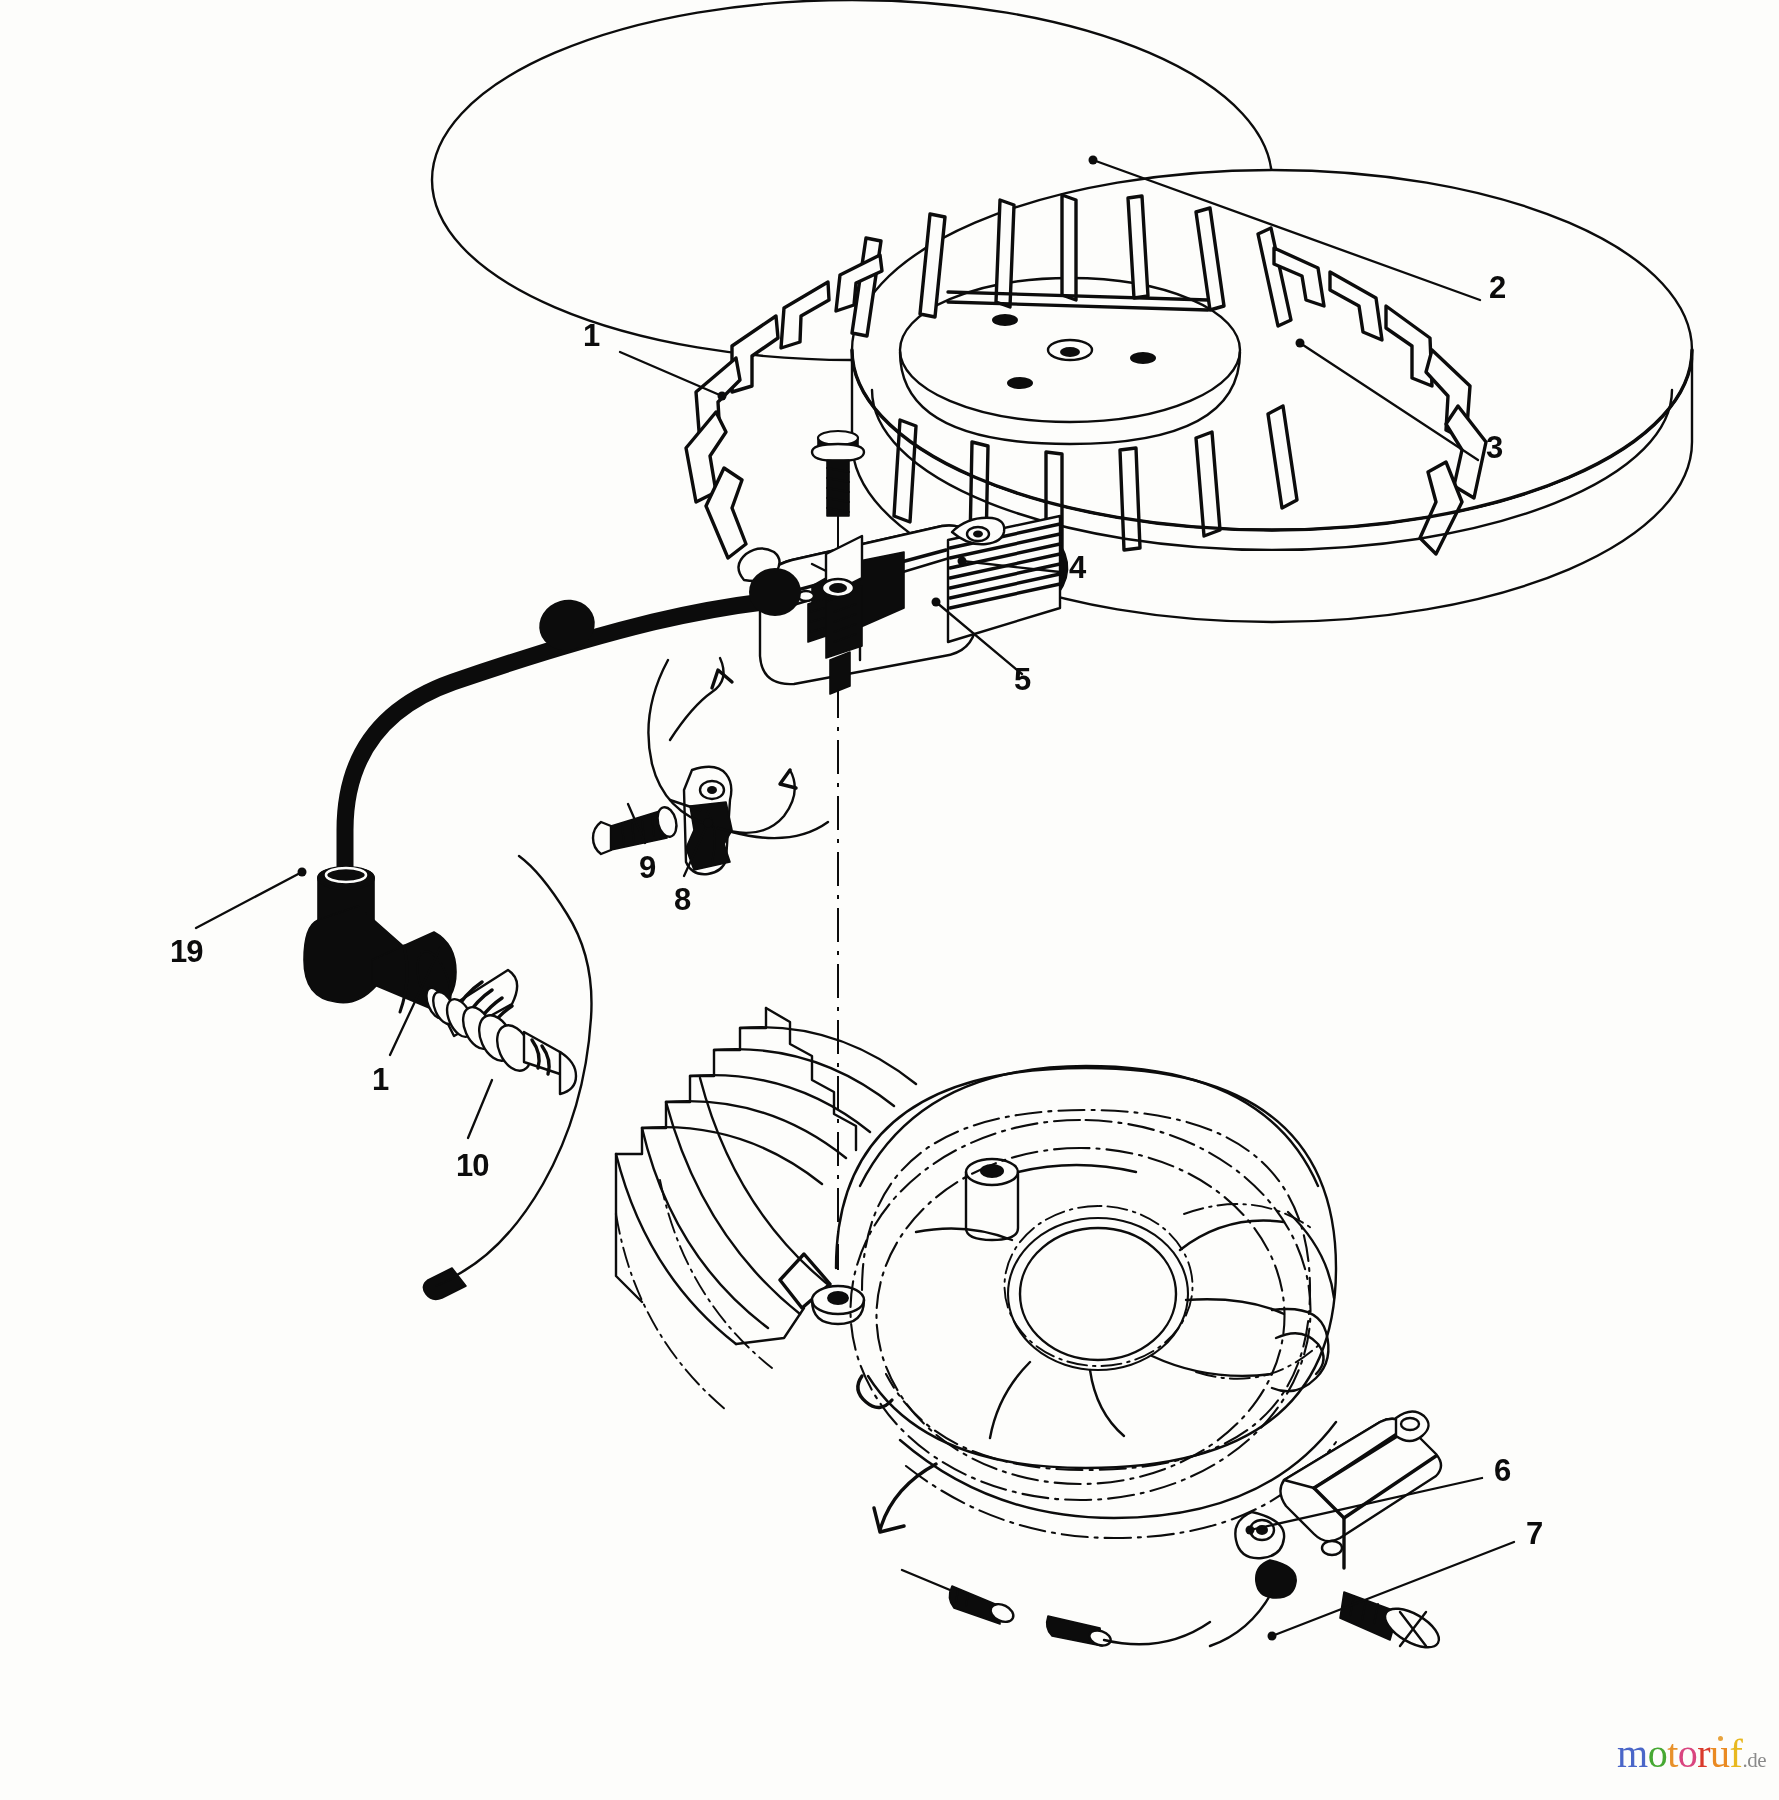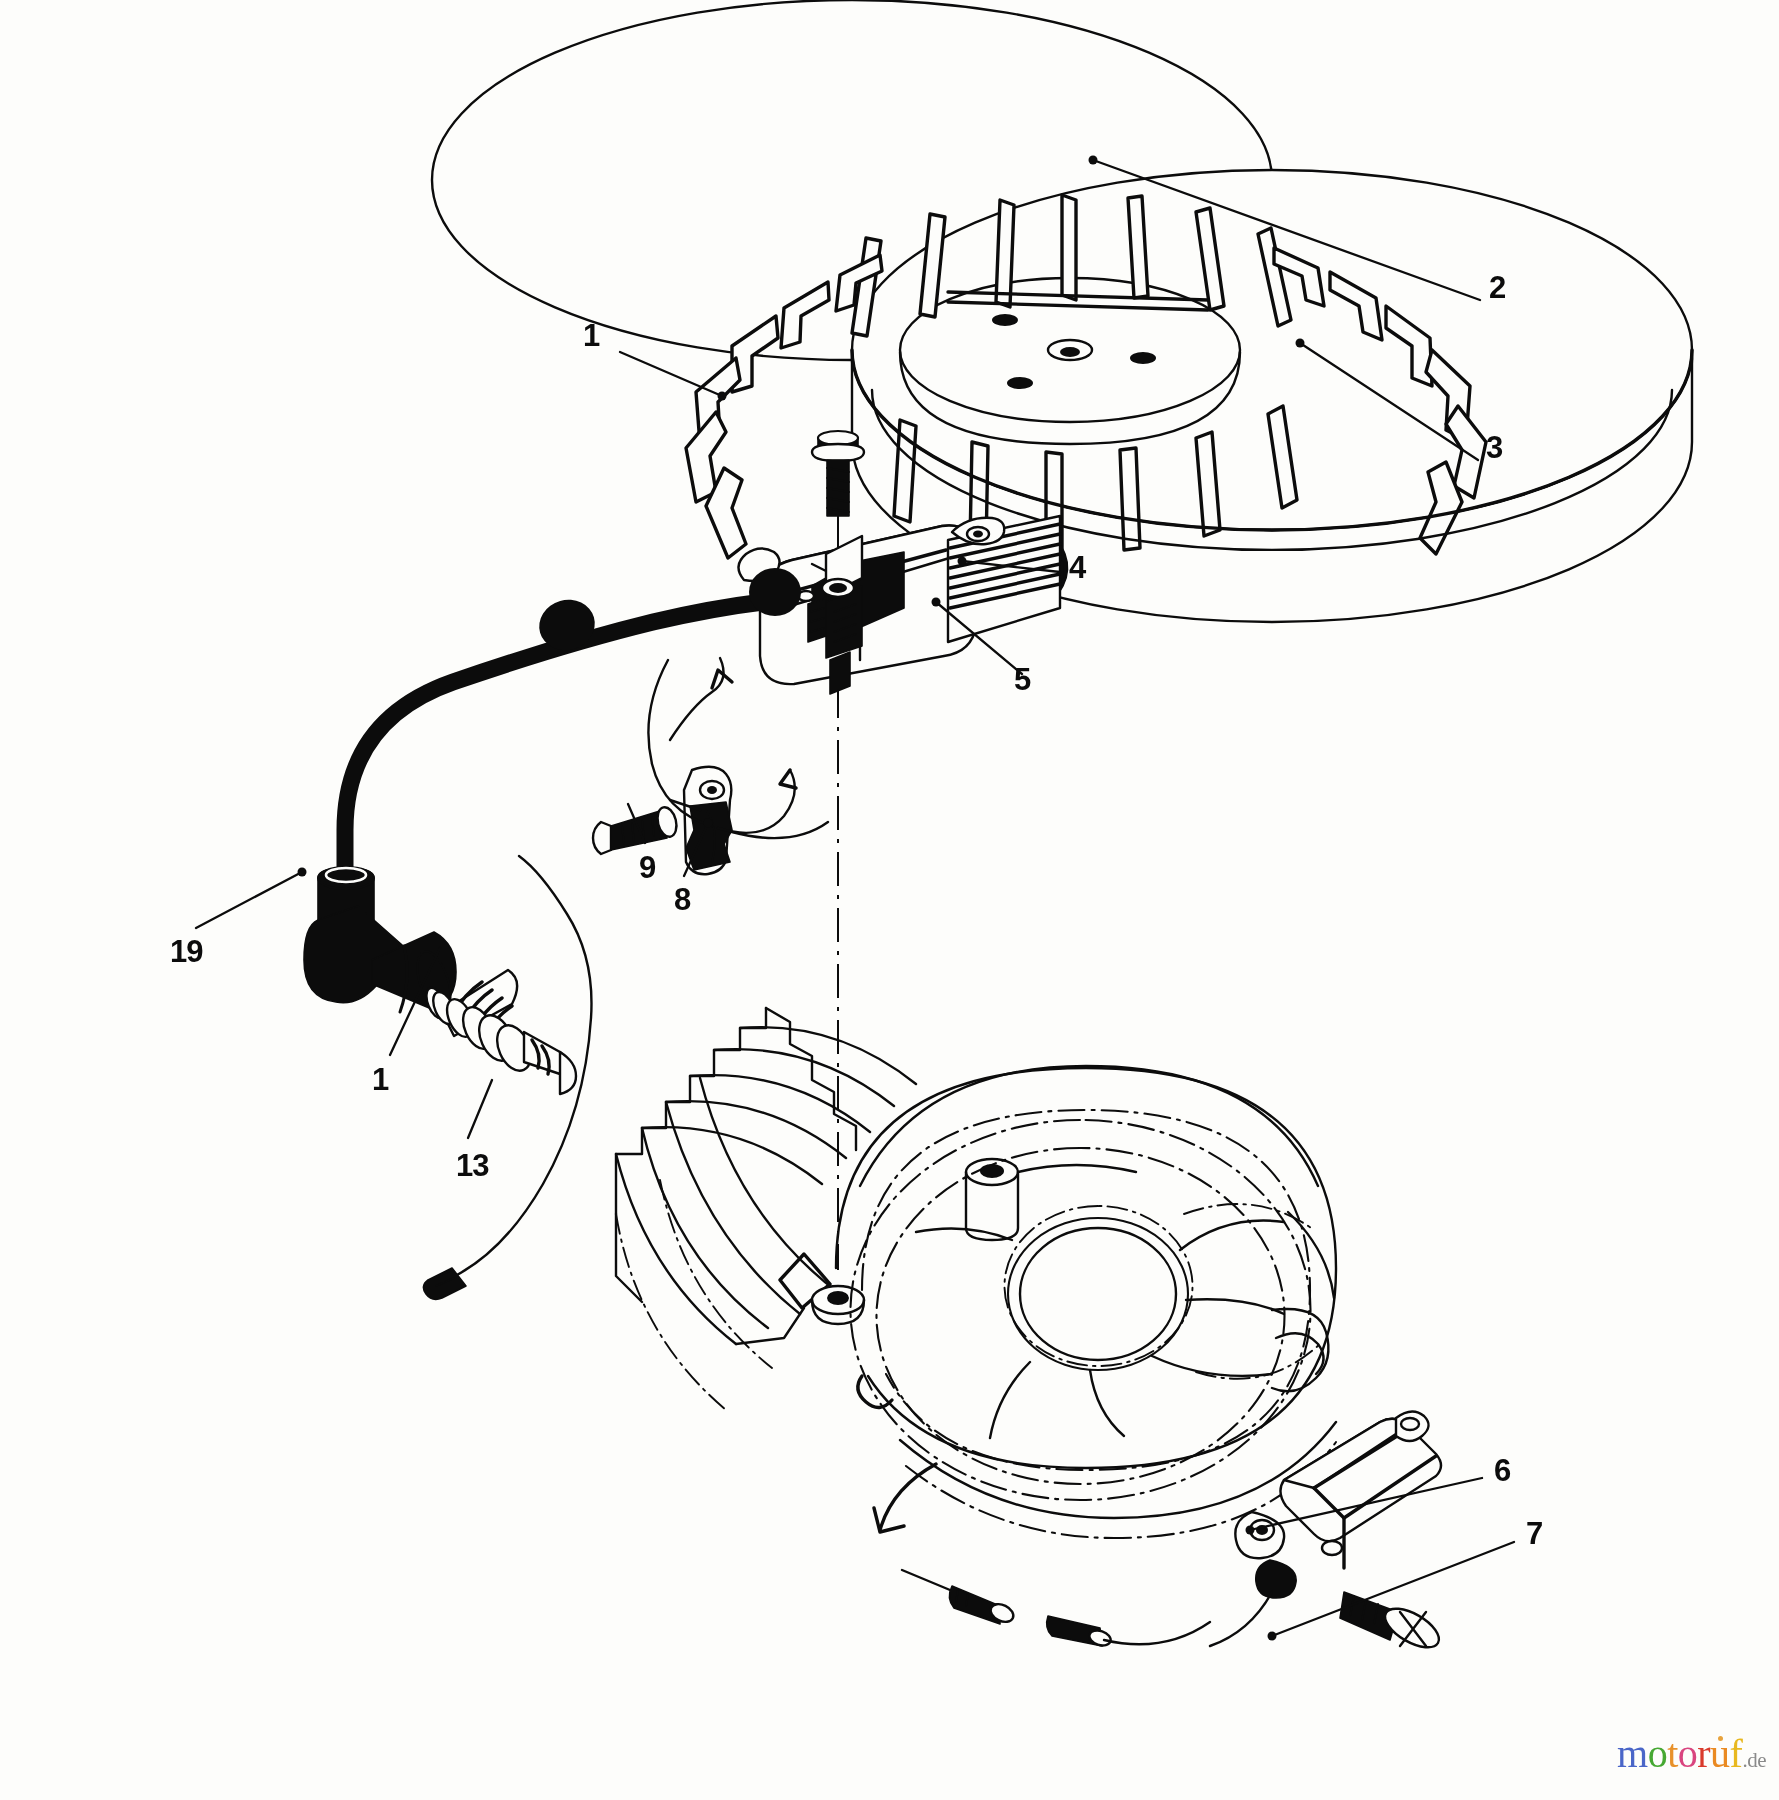--- a/index.html
+++ b/index.html
@@ -468,21 +468,21 @@
 
   <div class="callout-num" style="left:583px;top:320px;">1</div>
   <div class="callout-num" style="left:1489px;top:272px;">2</div>
   <div class="callout-num" style="left:1486px;top:432px;">3</div>
   <div class="callout-num" style="left:1069px;top:552px;">4</div>
   <div class="callout-num" style="left:1014px;top:664px;">5</div>
   <div class="callout-num" style="left:1494px;top:1455px;">6</div>
   <div class="callout-num" style="left:1526px;top:1518px;">7</div>
   <div class="callout-num" style="left:674px;top:884px;">8</div>
   <div class="callout-num" style="left:639px;top:852px;">9</div>
-  <div class="callout-num" style="left:456px;top:1150px;">13</div>
+  <div class="callout-num" style="left:456px;top:1150px;">10</div>
   <div class="callout-num" style="left:372px;top:1064px;">1</div>
   <div class="callout-num" style="left:170px;top:936px;">19</div>
 
   <div id="watermark">
     <span class="ch" style="color:#4a66c8;">m</span><span class="ch" style="color:#46a832;">o</span><span class="ch" style="color:#e8912a;">t</span><span class="ch" style="color:#d9457f;">o</span><span class="ch" style="color:#d93a2b;">r</span><span class="ch" style="color:#ea8a22;">u</span><span class="ch" style="color:#e8b81f;">f</span><span class="tld">.de</span>
   </div>
   <div id="wm-dot"></div>
 
 </div>
 

